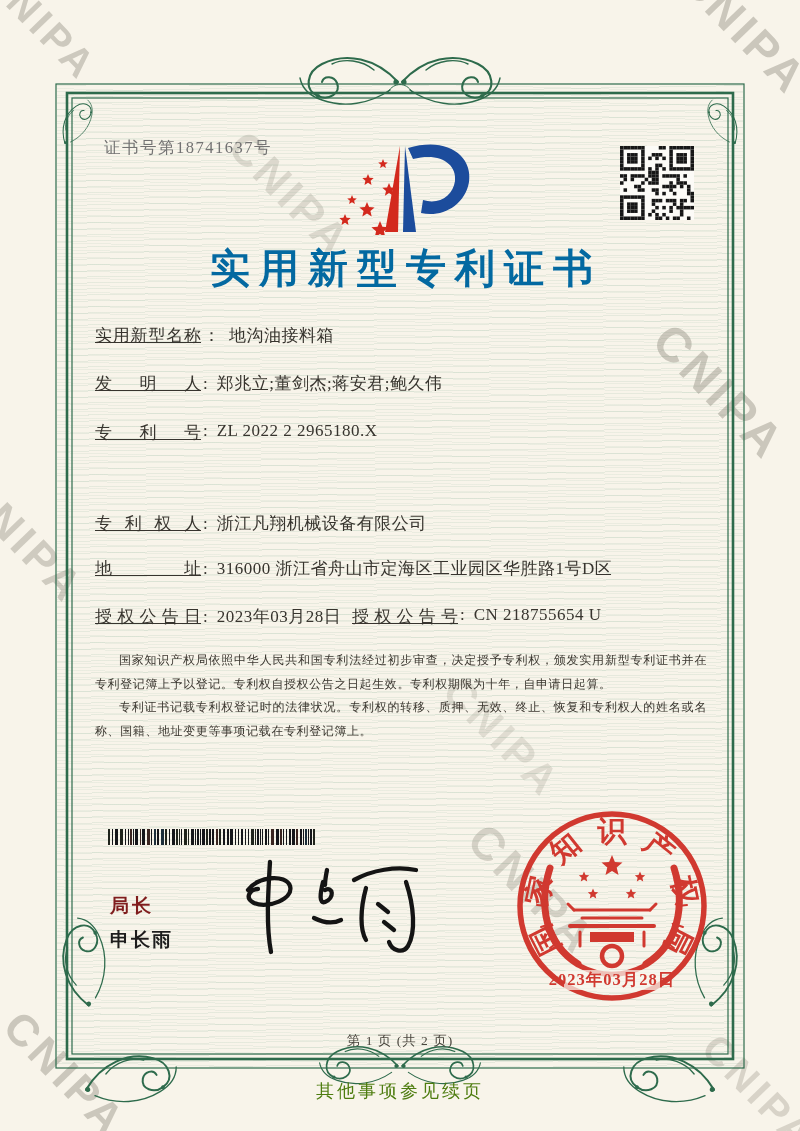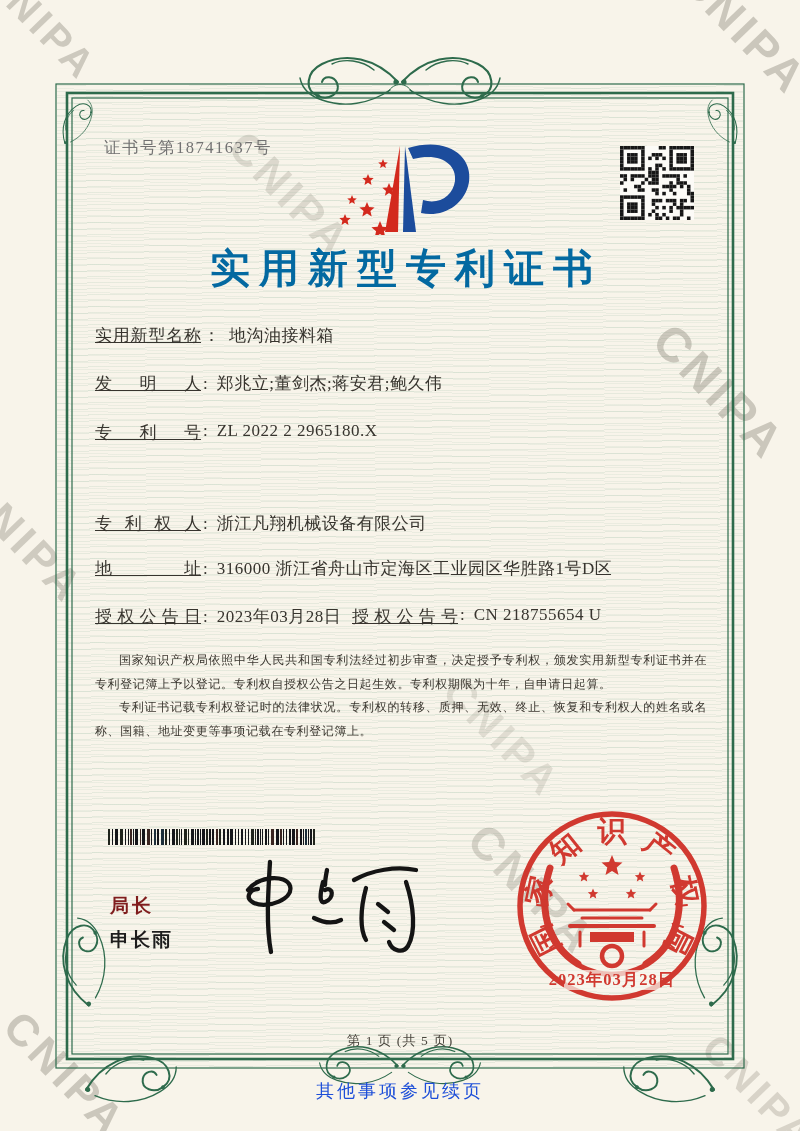--- a/index.html
+++ b/index.html
@@ -50,21 +50,21 @@
   .sig-svg{left:230px;top:856px;z-index:4;}
   .sig-svg path{stroke:#141414;stroke-width:4.3;fill:none;stroke-linecap:round;stroke-linejoin:round;}
   .seal-svg{left:512px;top:806px;z-index:4;opacity:.95;}
   .seal-svg .rd{stroke:#cf3027;fill:none;stroke-linecap:round;}
   .seal-svg .seal-arc-ch{font-size:29px;font-weight:bold;fill:#cf3027;text-anchor:middle;
       font-family:"Liberation Serif",serif;}
   .seal-date{font-size:16.5px;font-weight:bold;fill:#cf3027;text-anchor:middle;letter-spacing:1px;
       font-family:"Liberation Serif",serif;}
   .qr{left:620px;top:146px;}
   .page-info{left:0;right:0;top:1032px;text-align:center;font-size:13.5px;color:#4a463e;letter-spacing:1px;}
-  .cont-note{left:0;right:0;top:1079px;text-align:center;font-size:18px;color:#1d4ed8;letter-spacing:3px;}
+  .cont-note{left:0;right:0;top:1079px;text-align:center;font-size:18px;color:#4d7c0f;letter-spacing:3px;}
   .logo-svg{left:325px;top:130px;}
 </style>
 </head>
 <body>
 
 <div class="page">
 
   <div class="guilloche"></div>
 
   <div class="wm wm1">CNIPA</div>
@@ -464,16 +464,16 @@
       <path class="rd" stroke-width="7" d="M38,62 C26,100 34,138 66,158 M162,62 C174,100 166,138 134,158"></path>
       <path class="rd" stroke-width="2" d="M36,80 l-8,-4 M34,100 l-9,-1 M38,118 l-9,3 M46,136 l-8,6
                                              M164,80 l8,-4 M166,100 l9,-1 M162,118 l9,3 M154,136 l8,6"></path>
       <circle class="rd" cx="100" cy="150" r="10" stroke-width="4.5"></circle>
       <path class="rd" stroke-width="5" d="M68,160 C88,171 112,171 132,160"></path>
     </g>
     <rect x="52" y="164" width="96" height="20" rx="3" fill="rgba(248,246,238,0.72)"></rect>
     <text class="seal-date" x="100" y="179">2023年03月28日</text>
   </svg>
 
-  <div class="ct page-info">第 1 页 (共 5 页)</div>
+  <div class="ct page-info">第 1 页 (共 2 页)</div>
   <div class="ct cont-note">其他事项参见续页</div>
 
 </div>
 
 </body></html>

